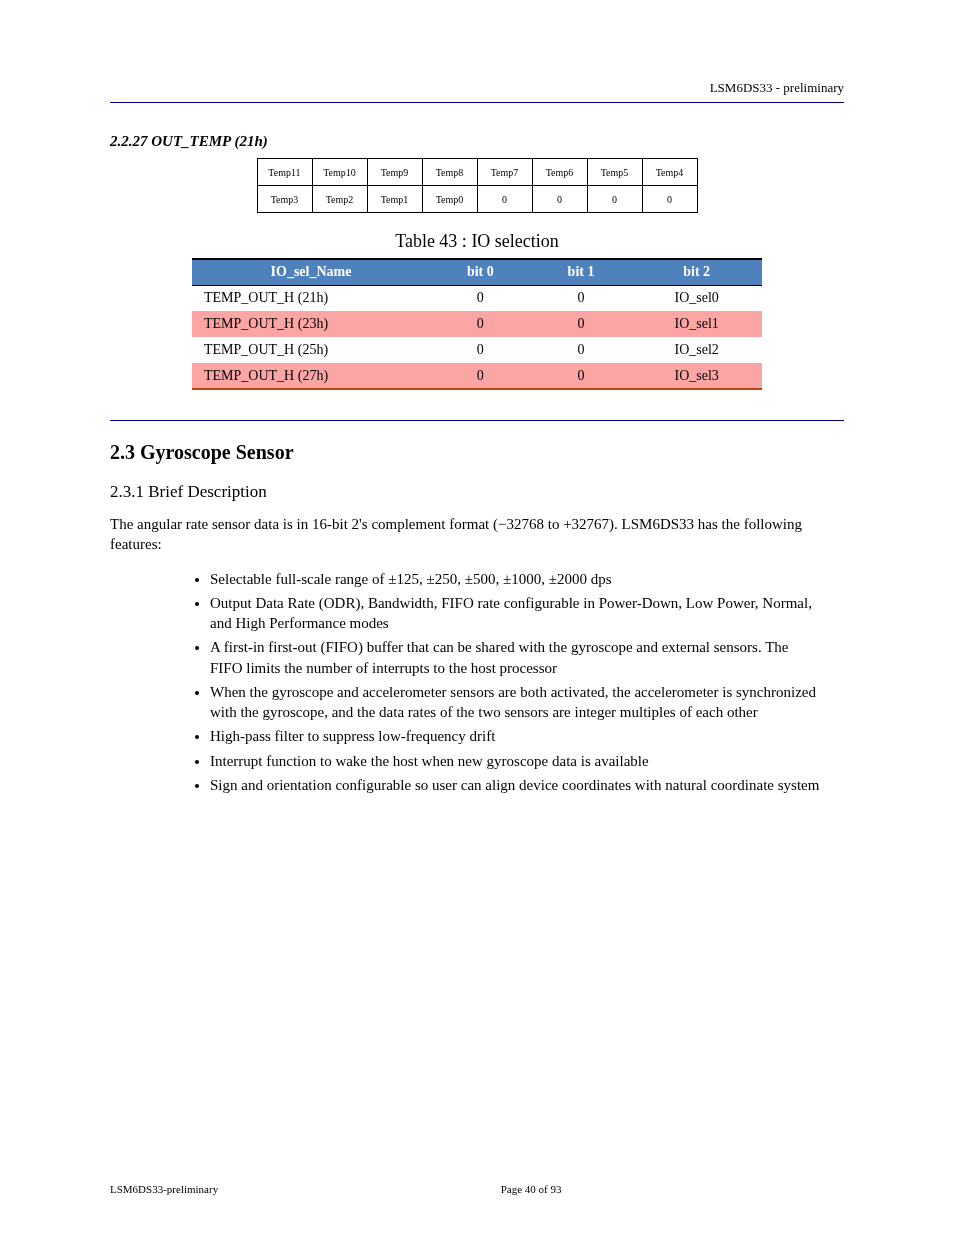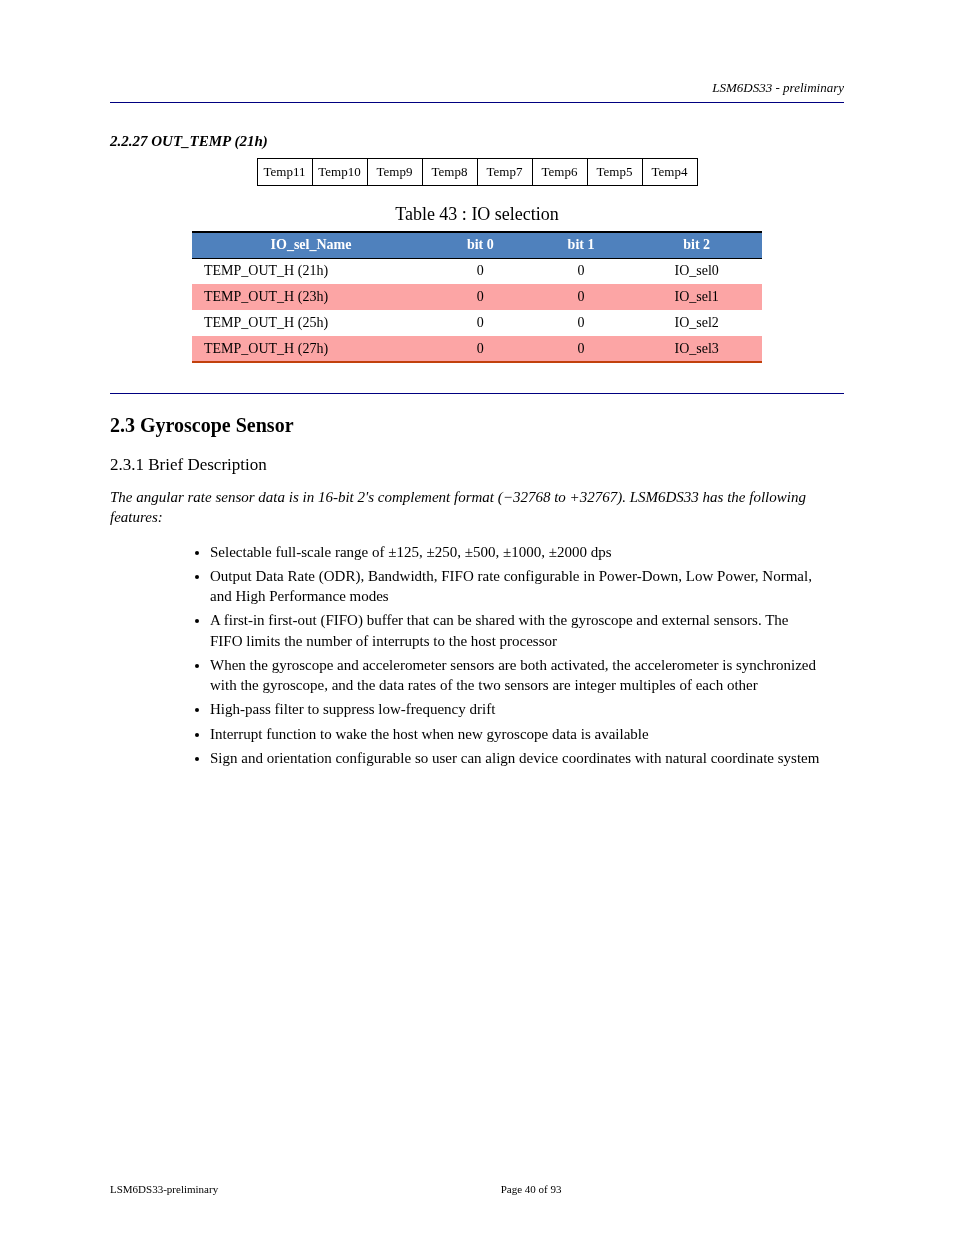--- a/index.html
+++ b/index.html
@@ -13,21 +13,20 @@
     position: relative;
     font-size: 15px;
   }
   .page {
     padding: 80px 110px 0 110px;
   }
   .header-right {
     text-align: right;
     font-size: 13px;
     margin-bottom: 6px;
-    font-style: italic;
   }
   hr.rule {
     border: none;
     border-top: 1px solid #000080;
     margin: 0 0 30px 0;
   }
   hr.rule2 {
     border: none;
     border-top: 1px solid #000080;
     margin: 30px 0 20px 0;
@@ -45,21 +44,21 @@
   }
   .bit-table {
     border-collapse: collapse;
     margin: 6px auto 18px auto;
   }
   .bit-table td {
     border: 1px solid #000;
     width: 52px;
     height: 24px;
     text-align: center;
-    font-size: 13px;
+    font-size: 10px;
     vertical-align: middle;
     margin-top: 20px;
   }
   .table-caption {
     text-align: center;
     font-size: 18px;
     margin-bottom: 6px;
   }
   .iosel-table {
     border-collapse: collapse;
@@ -92,21 +91,20 @@
   .h3 {
     font-size: 17px;
     font-weight: normal;
     font-style: normal;
     margin: 0 0 12px 0;
   }
   p.body {
     font-size: 15px;
     line-height: 1.35;
     margin: 0 0 14px 0;
-    font-style: italic;
   }
   ul.bullets {
     list-style: disc;
     padding-left: 100px;
     margin: 0 0 14px 0;
   }
   ul.bullets li {
     font-size: 15px;
     line-height: 1.35;
     margin-bottom: 4px;
@@ -142,20 +140,30 @@
         <tr>
       <td>Temp11</td>
       <td>Temp10</td>
       <td>Temp9</td>
       <td>Temp8</td>
       <td>Temp7</td>
       <td>Temp6</td>
       <td>Temp5</td>
       <td>Temp4</td>
     </tr>
+    <tr>
+      <td>Temp3</td>
+      <td>Temp2</td>
+      <td>Temp1</td>
+      <td>Temp0</td>
+      <td>0</td>
+      <td>0</td>
+      <td>0</td>
+      <td>0</td>
+    </tr>
   </tbody>
     </table>
 
   <div class="table-caption">Table 43 : IO selection</div>
 
   <table class="iosel-table">
     <thead>
       <tr>
         <th>IO_sel_Name</th>
         <th>bit 0</th>

